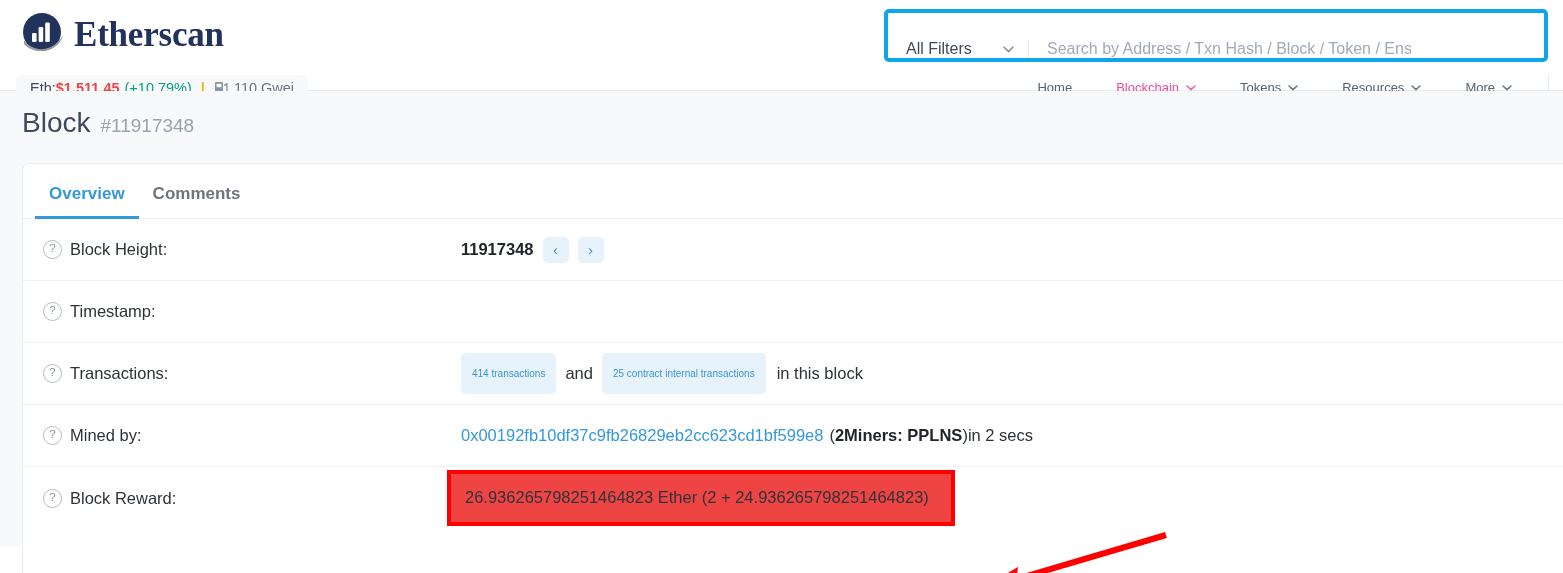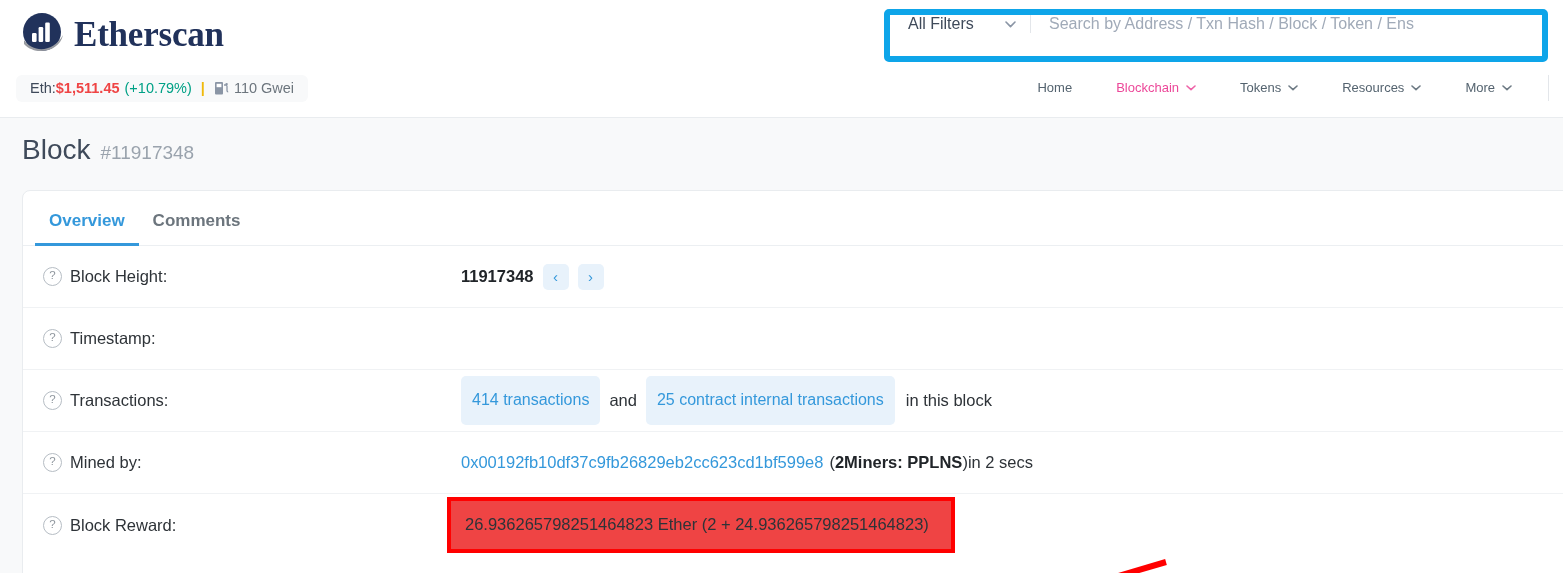--- a/index.html
+++ b/index.html
@@ -12,21 +12,21 @@
     background: #ffffff;
     font-family: "Liberation Sans", sans-serif;
     overflow: hidden;
     position: relative;
     color: #212529;
   }
 
   
   .header {
     position: relative;
-    height: 118px;
+    height: 91px;
     background: #ffffff;
     border-bottom: 1px solid #e9ecef;
     box-sizing: border-box;
   }
 
   .logo-wrap {
     position: absolute;
     left: 20px;
     top: 11px;
     display: flex;
@@ -66,25 +66,25 @@
   .ticker .sep { color: #f0b90b; margin: 0 9px; font-weight: 700; }
   .ticker .gas-icon { margin-right: 5px; display: inline-flex; align-items: center; }
   .ticker .gas-val { color: #6c757d; }
 
   .searchbar {
     position: absolute;
     left: 884px;
     top: 9px;
     width: 664px;
     height: 53px;
-    border: 6px solid #0ea5e9;
+    border: 4px solid #0ea5e9;
     border-radius: 5px;
     background: #fff;
     display: flex;
-    align-items: flex-start;
+    align-items: flex-end;
     box-sizing: border-box;
   }
   .filter-select {
     width: 141px;
     border-right: 1px solid #e3e6ea;
     display: flex;
     align-items: center;
     justify-content: space-between;
     padding: 0 14px 0 18px;
     font-size: 16px;
@@ -258,21 +258,21 @@
     margin-right: 6px;
     color: #2e3338;
   }
 
   .badge {
     display: inline-block;
     background: #e8f2fb;
     color: #3498db;
     border-radius: 5px;
     padding: 15px 11px;
-    font-size: 16px;
+    font-size: 10px;
     cursor: pointer;
     line-height: 1.15;
   }
   .plain { margin: 0 9px; color: #2e3338; font-size: 16.5px; }
   .plain.trail { margin-left: 11px; margin-right: 0; }
 
   .addr-link {
     color: #3498db;
     text-decoration: none;
     font-size: 16.5px;

